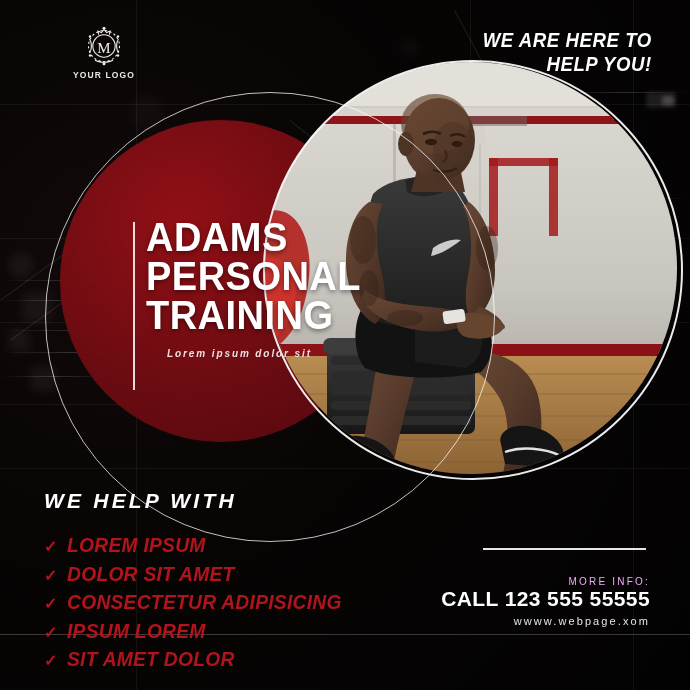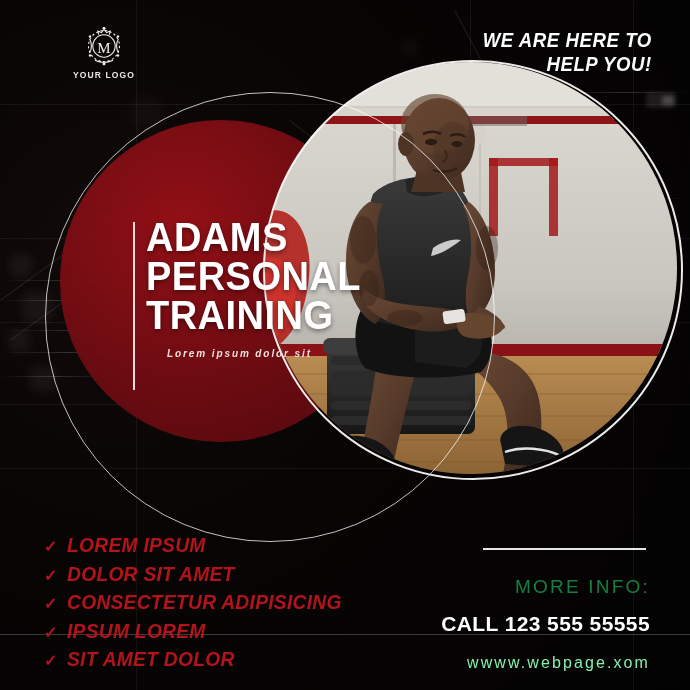--- a/index.html
+++ b/index.html
@@ -59,23 +59,23 @@
 
   .list{position:absolute;left:44px;top:534px;}
   .list-item{display:flex;align-items:baseline;gap:10px;margin-bottom:5.5px;}
   .check{color:#b5151d;font-size:16px;line-height:1;font-weight:700;width:13px;}
   .item-label{color:#b2141c;font-size:20px;font-weight:700;font-style:italic;letter-spacing:.3px;
     transform:scaleX(.96);transform-origin:left center;white-space:nowrap;}
 
   
   .hrule{position:absolute;left:483px;top:548px;width:163px;height:1.5px;background:rgba(255,255,255,.9);}
   .contact{position:absolute;right:40px;top:576px;text-align:right;color:#fff;}
-  .more-info{font-size:19px;letter-spacing:2.2px;color:#15803d;font-weight:400;}
-  .call{font-size:21px;font-weight:700;letter-spacing:.4px;margin-top:14px;}
-  .web{font-size:16px;letter-spacing:2.1px;color:#86efac;margin-top:18px;}
+  .more-info{font-size:10px;letter-spacing:2.2px;color:#f0abfc;font-weight:400;}
+  .call{font-size:21px;font-weight:700;letter-spacing:.4px;margin-top:0;}
+  .web{font-size:11px;letter-spacing:2.1px;color:#e5e5e5;margin-top:4px;}
 </style>
 </head>
 <body>
 
 <div class="poster">
 
   <div class="bg-base"></div>
 
   <div>
     <div class="grid-h" style="top:104px;"></div>
@@ -279,20 +279,21 @@
   <div class="vrule"></div>
   <div class="headline">
     <div class="line">ADAMS</div>
     <div class="line">PERSONAL</div>
     <div class="line">TRAINING</div>
   </div>
   <div class="sub">
     <div>Lorem ipsum dolor sit</div>
   </div>
 
+  <div class="helpwith">WE HELP WITH</div>
 
   <div class="list">
     <div class="list-item">
       <span class="check">✓</span>
       <span class="item-label">LOREM IPSUM</span>
     </div>
     <div class="list-item">
       <span class="check">✓</span>
       <span class="item-label">DOLOR SIT AMET</span>
     </div>

